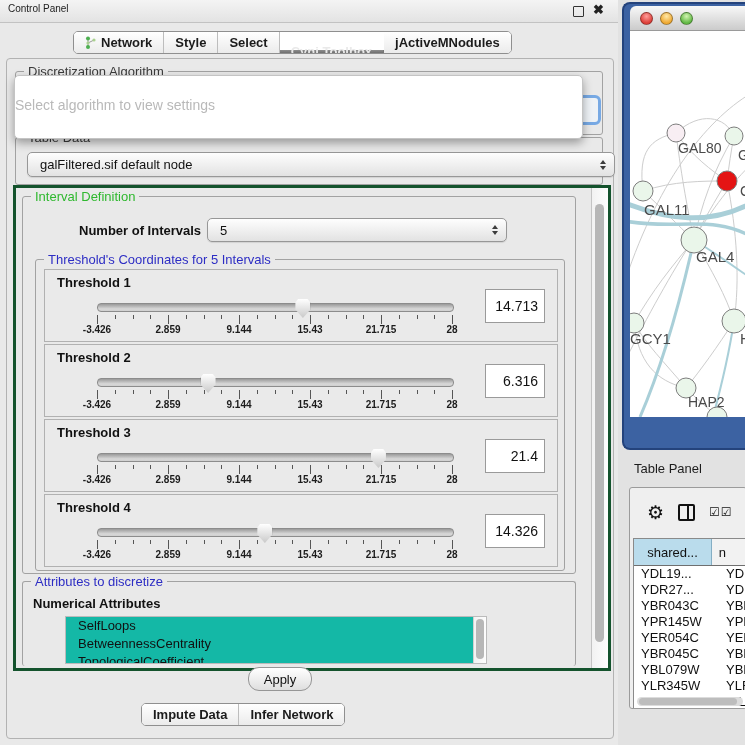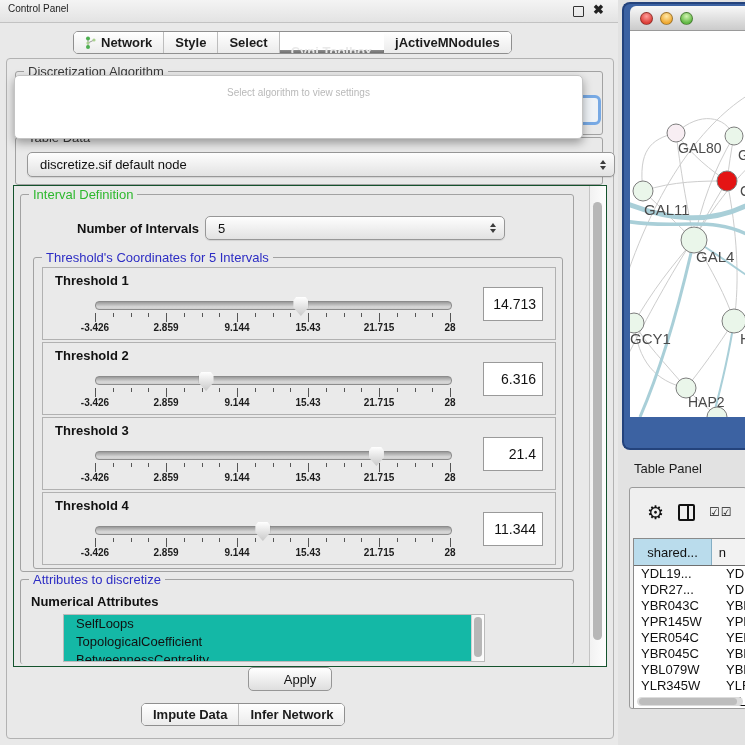--- a/index.html
+++ b/index.html
@@ -38,25 +38,25 @@
   .combo .arrows{position:absolute;right:8px;top:50%;transform:translateY(-50%);display:flex;flex-direction:column;gap:2px;}
   .arr-up{width:0;height:0;border-left:3.5px solid transparent;border-right:3.5px solid transparent;border-bottom:4.5px solid #3c3c3c;}
   .arr-dn{width:0;height:0;border-left:3.5px solid transparent;border-right:3.5px solid transparent;border-top:4.5px solid #3c3c3c;}
 
   
   #alg-combo-ring{position:absolute;left:548px;top:36px;width:40px;height:24px;border-radius:6px;
                   border:3px solid #77a9e4;background:#eef2f6;}
 
   #alg-popup{position:absolute;left:7px;top:16px;width:567px;height:62px;background:#fff;
              border:1px solid #c4c4c4;border-radius:5px;box-shadow:0 4px 10px rgba(0,0,0,.35);z-index:20;}
-  .popup-placeholder{text-align:center;color:#b9b9b9;font-size:10px;padding-top:11px;}
+  .popup-placeholder{text-align:left;color:#b9b9b9;font-size:14px;padding-top:21px;}
   .popup-opt{font-size:13px;color:#000;padding:0 3px;line-height:17px;}
   .popup-opt.bold{font-weight:700;}
 
-  #scrollarea{position:absolute;left:6px;top:126px;width:592px;height:480px;border:1px solid #14532d;background:#e9e9e9;}
+  #scrollarea{position:absolute;left:6px;top:126px;width:592px;height:480px;border:3px solid #14532d;background:#e9e9e9;}
   .vtrack{position:absolute;background:linear-gradient(to right,#f2f2f2,#fdfdfd);border-left:1px solid #c4c4c4;}
   .vthumb{position:absolute;left:3px;width:9px;background:#b7b7b7;border-radius:5px;}
 
   .tbox{position:absolute;left:8px;width:512px;height:71px;background:#eaeaea;border:1px solid #b1b1b1;}
   .tbox .tlabel{position:absolute;left:12px;top:5px;font-size:13px;font-weight:700;color:#111;}
   .track{position:absolute;left:52px;top:33px;width:355px;height:7px;border-radius:4px;
          background:linear-gradient(#9a9a9a,#d8d8d8 70%,#cfcfcf);border:1px solid #8c8c8c;}
   .thumb{position:absolute;top:-5px;width:15px;height:19px;margin-left:-7.5px;
          clip-path:polygon(18% 0,82% 0,100% 18%,100% 55%,50% 100%,0 55%,0 18%);
          background:linear-gradient(#ffffff,#c9c9c9);filter:drop-shadow(0 0 1px #6f6f6f);}
@@ -65,21 +65,21 @@
   .scale{position:absolute;left:52px;top:54px;width:355px;height:12px;}
   .scale span{position:absolute;transform:translateX(-50%);font-size:10px;font-weight:700;color:#1c1c1c;white-space:nowrap;}
   .vbox{position:absolute;right:12px;top:50%;transform:translateY(-50%);width:52px;height:32px;background:#fff;
         border:1px solid #9a9a9a;display:flex;align-items:center;justify-content:flex-end;
         padding-right:6px;font-size:14px;color:#111;}
 
   #attr-list{position:absolute;left:42px;top:34px;width:420px;height:46px;background:#14b8a6;border:1px solid #bbb;overflow:hidden;}
   #attr-list .item{font-size:13px;color:#111;line-height:18px;padding-left:12px;white-space:nowrap;}
 
   .push-btn{position:absolute;display:flex;align-items:center;justify-content:center;font-size:13px;color:#111;
-            background:linear-gradient(#ffffff,#dedede);border:1px solid #969696;border-radius:5px;padding-left:20px;}
+            background:linear-gradient(#ffffff,#dedede);border:1px solid #969696;border-radius:11px;}
 
   
   #net-window{position:absolute;left:622px;top:2px;width:123px;height:444px;background:#3c62a2;
               border:2px solid #24437c;border-right:none;border-radius:8px 0 0 8px;}
   #net-titlebar{position:absolute;left:6px;top:2px;right:0;height:24px;background:linear-gradient(#f8f8f8,#cbcbcb);
                 border-radius:6px 0 0 0;border-bottom:1px solid #9a9a9a;display:flex;align-items:center;gap:7px;padding-left:10px;}
   .light{width:13px;height:13px;border-radius:50%;border:1px solid rgba(0,0,0,.35);box-sizing:border-box;}
   .light.red{background:radial-gradient(circle at 50% 30%,#ff9d9a,#dd3f38 70%);}
   .light.yellow{background:radial-gradient(circle at 50% 30%,#ffe9a8,#efa932 70%);}
   .light.green{background:radial-gradient(circle at 50% 30%,#d2f4b2,#62b944 70%);}
@@ -147,21 +147,21 @@
     </div>
     <div id="alg-combo-ring"></div>
 
     <div id="alg-popup">
       <div class="popup-placeholder">Select algorithm to view settings</div>
     </div>
 
     <div class="group" style="left:8px;top:78px;width:586px;height:46px;">
       <span class="group-title t-dark">Table Data</span>
       <div class="combo" style="left:11px;top:14px;width:550px;height:23px;">
-        <span>discretize.sif default node</span>
+        <span>galFiltered.sif default node</span>
         <span class="arrows">
             <span class="arr-up"></span>
             <span class="arr-dn"></span>
           </span>
       </div>
     </div>
 
     <div id="scrollarea">
       <div class="vtrack" style="right:0;top:0;bottom:0;width:16px;">
         <div class="vthumb" style="top:16px;height:438px;"></div>
@@ -324,37 +324,37 @@
                   <div class="tick" style="left: 100%; height: 9px;"></div>
                 </div>
                 <div class="scale">
                   <span style="left: 0%;">-3.426</span>
                   <span style="left: 20%;">2.859</span>
                   <span style="left: 40%;">9.144</span>
                   <span style="left: 60%;">15.43</span>
                   <span style="left: 80%;">21.715</span>
                   <span style="left: 100%;">28</span>
                 </div>
-                <div class="vbox">11.344</div>
+                <div class="vbox">14.326</div>
               </div>
             </div>
         </div>
       </div>
 
       <div class="group" style="left:6px;top:393px;width:552px;height:84px;border-bottom:none;">
         <span class="group-title t-blue">Attributes to discretize</span>
         <span style="position:absolute;left:10px;top:14px;font-size:13px;font-weight:700;color:#111;">Numerical Attributes</span>
         <div id="attr-list">
           <div class="vtrack" style="right:0;top:0;bottom:0;width:12px;border-left:1px solid #d0d0d0;">
             <div class="vthumb" style="left:2px;top:2px;width:8px;height:40px;"></div>
           </div>
           <div id="attr-items">
               <div class="item">SelfLoops</div>
+              <div class="item">BetweennessCentrality</div>
               <div class="item">TopologicalCoefficient</div>
-              <div class="item">BetweennessCentrality</div>
             </div>
         </div>
       </div>
     </div>
 
     <div class="push-btn" style="left:241px;top:608px;width:62px;height:22px;">
       <span>Apply</span>
     </div>
 
     <div id="bottom-tabs" class="seg-tabs">

